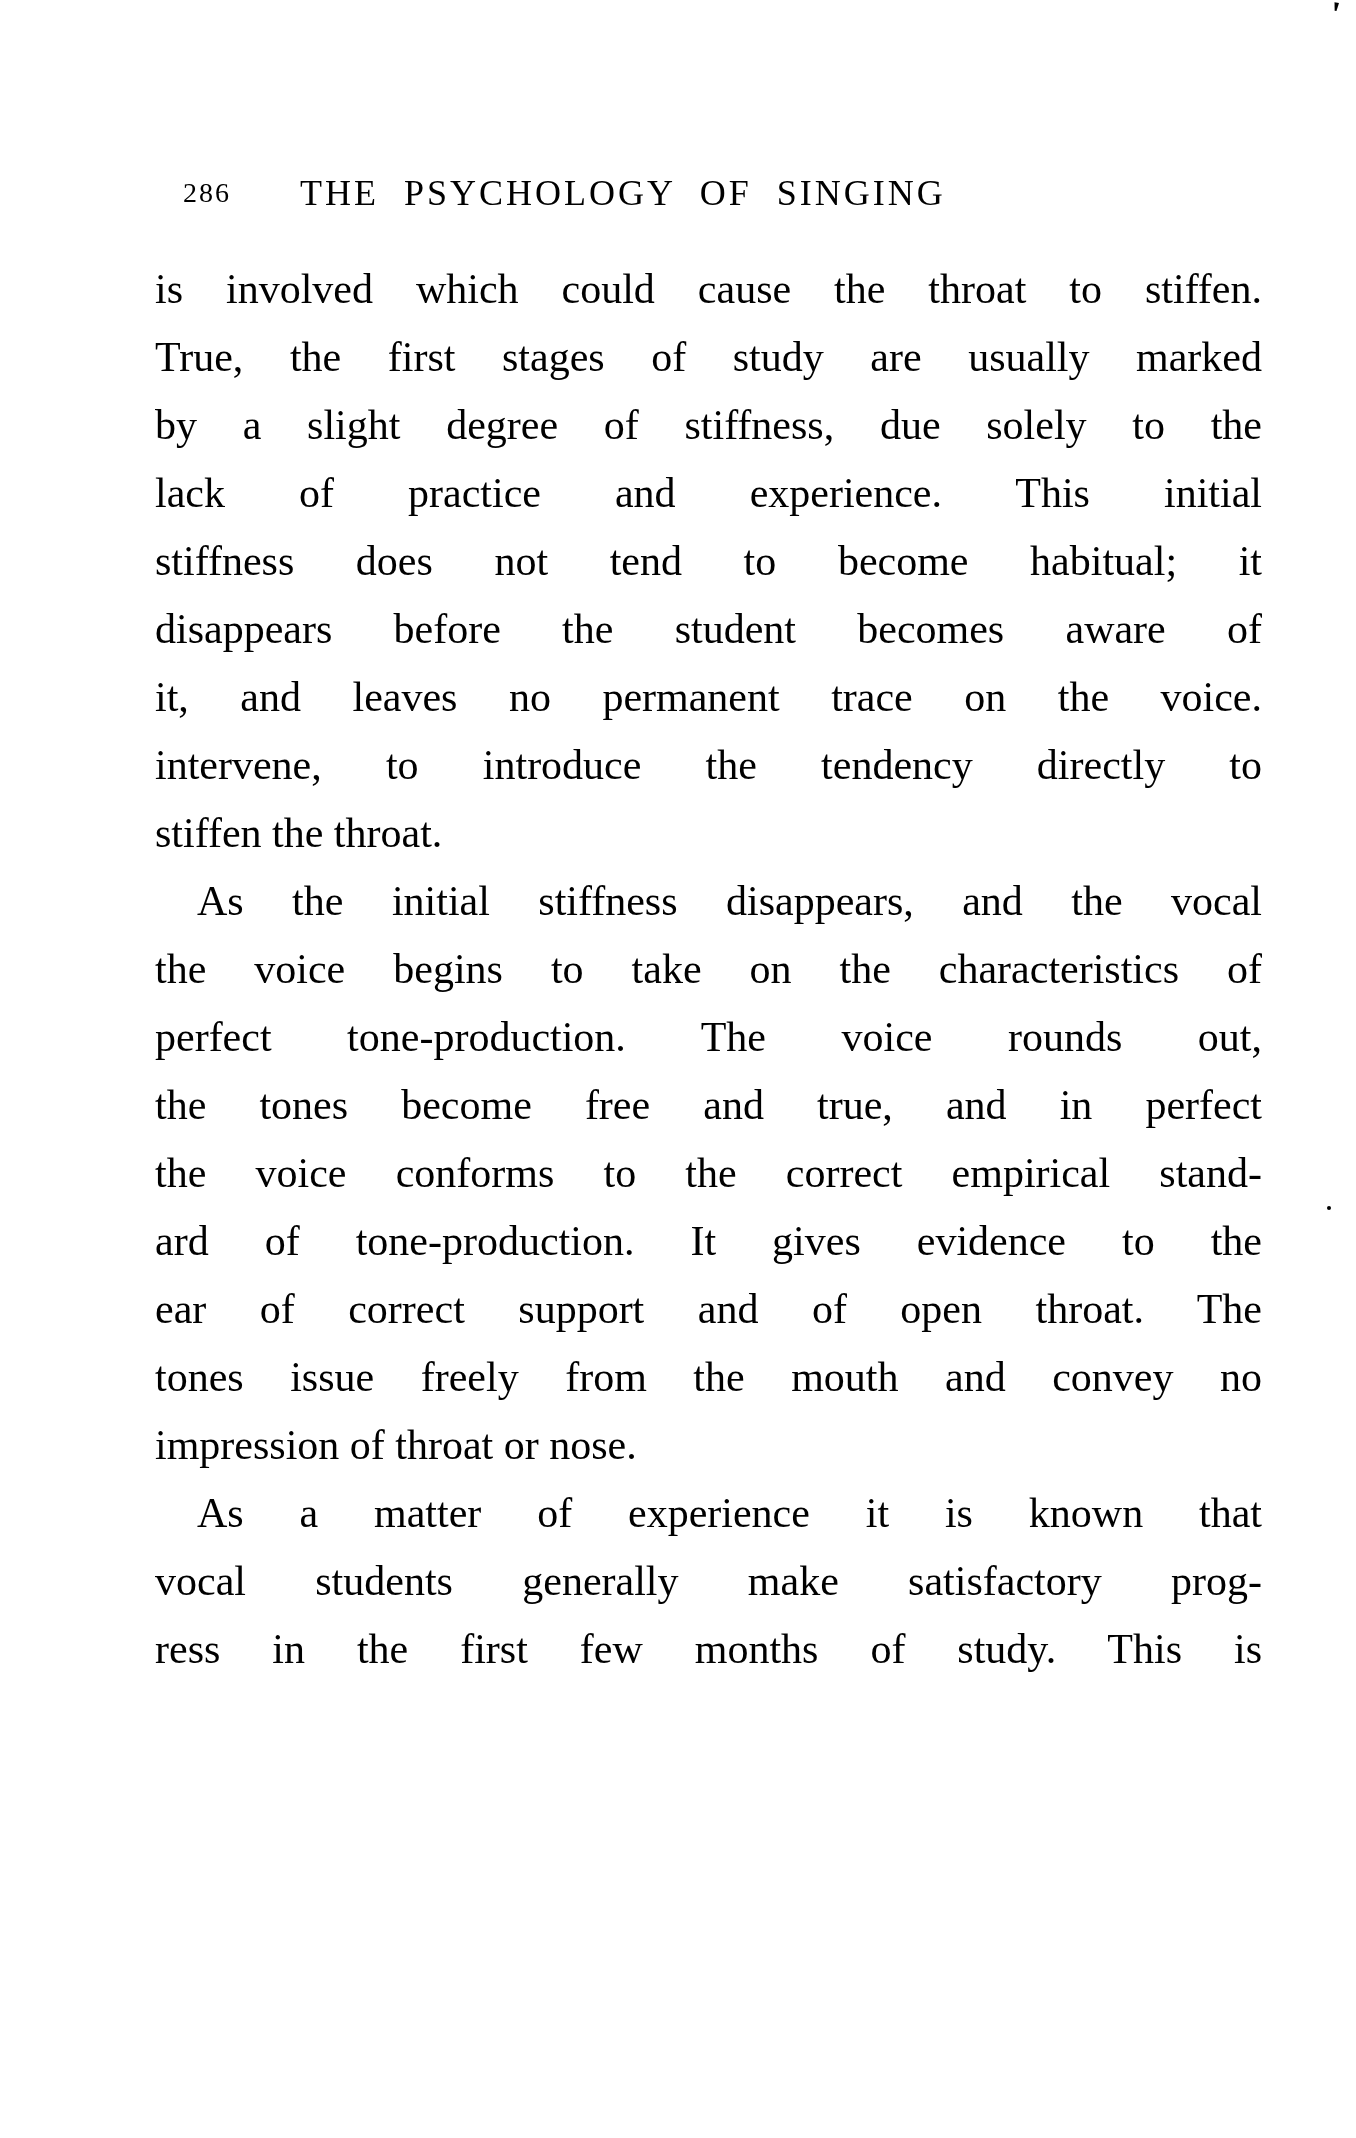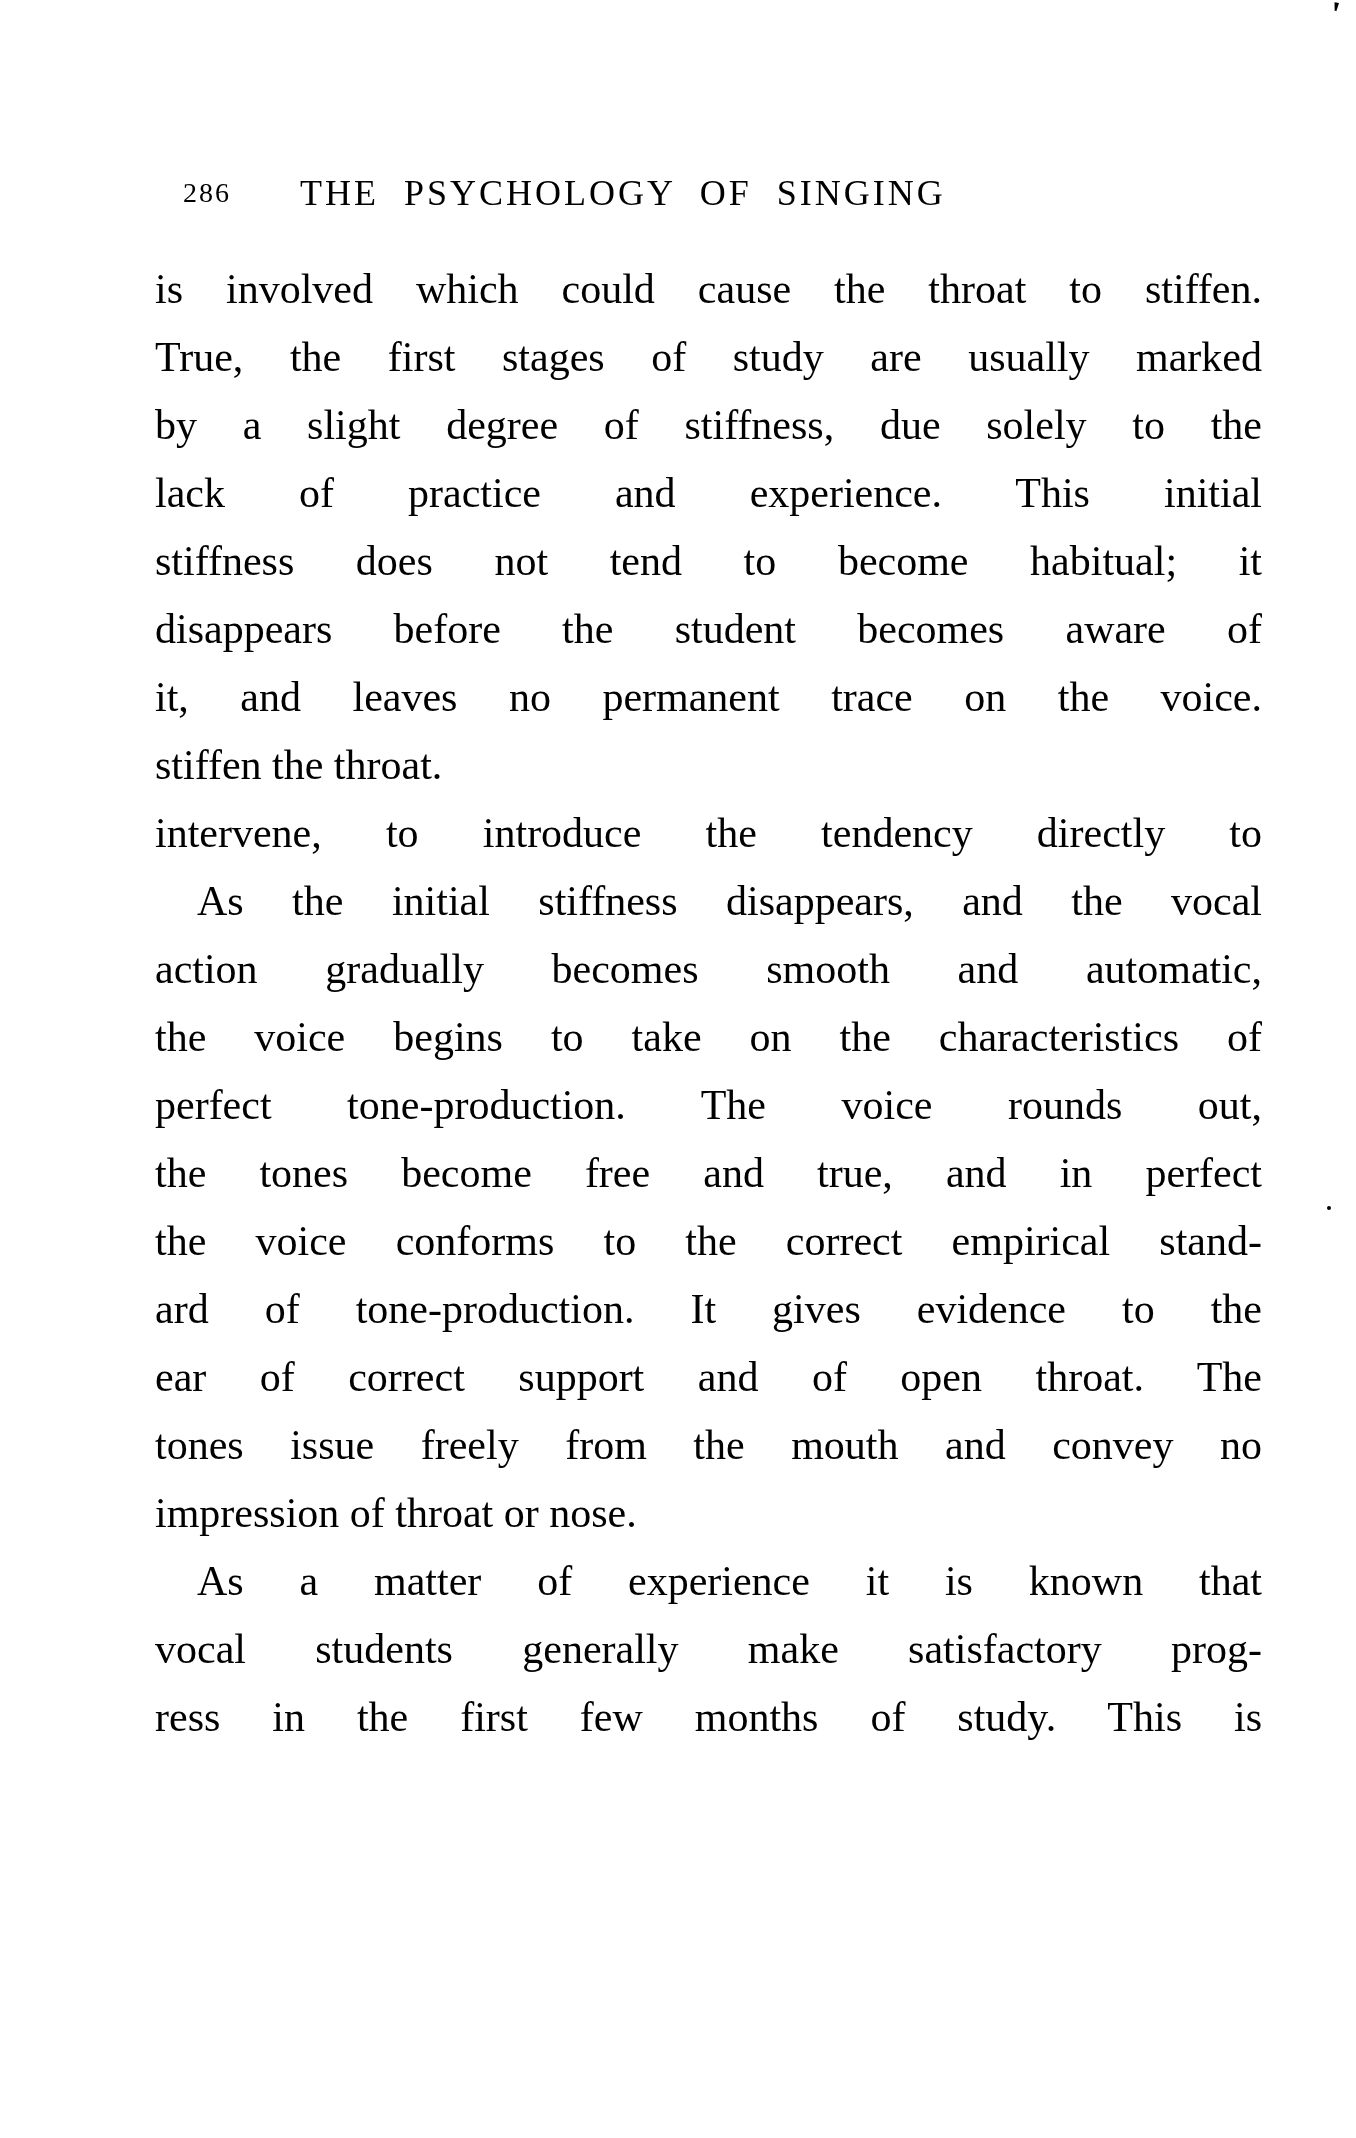--- a/index.html
+++ b/index.html
@@ -86,26 +86,25 @@
 
   <div class="page-body">
       <div class="para">
         <div class="line">is involved which could cause the throat to stiffen.</div>
         <div class="line">True, the first stages of study are usually marked</div>
         <div class="line">by a slight degree of stiffness, due solely to the</div>
         <div class="line">lack of practice and experience.  This initial</div>
         <div class="line">stiffness does not tend to become habitual; it</div>
         <div class="line">disappears before the student becomes aware of</div>
         <div class="line">it, and leaves no permanent trace on the voice.</div>
+        <div class="line">intervene, to introduce the tendency directly to</div>
         <div class="line para-end">stiffen the throat.</div>
-        <div class="line">intervene, to introduce the tendency directly to</div>
       </div>
       <div class="para">
         <div class="line indent">As the initial stiffness disappears, and the vocal</div>
-        <div class="line">action gradually becomes smooth and automatic,</div>
         <div class="line">the voice begins to take on the characteristics of</div>
         <div class="line">perfect tone-production.  The voice rounds out,</div>
         <div class="line">the tones become free and true, and in perfect</div>
         <div class="line">the voice conforms to the correct empirical stand-</div>
         <div class="line">ard of tone-production.  It gives evidence to the</div>
         <div class="line">ear of correct support and of open throat.  The</div>
         <div class="line">tones issue freely from the mouth and convey no</div>
         <div class="line para-end">impression of throat or nose.</div>
       </div>
       <div class="para">

